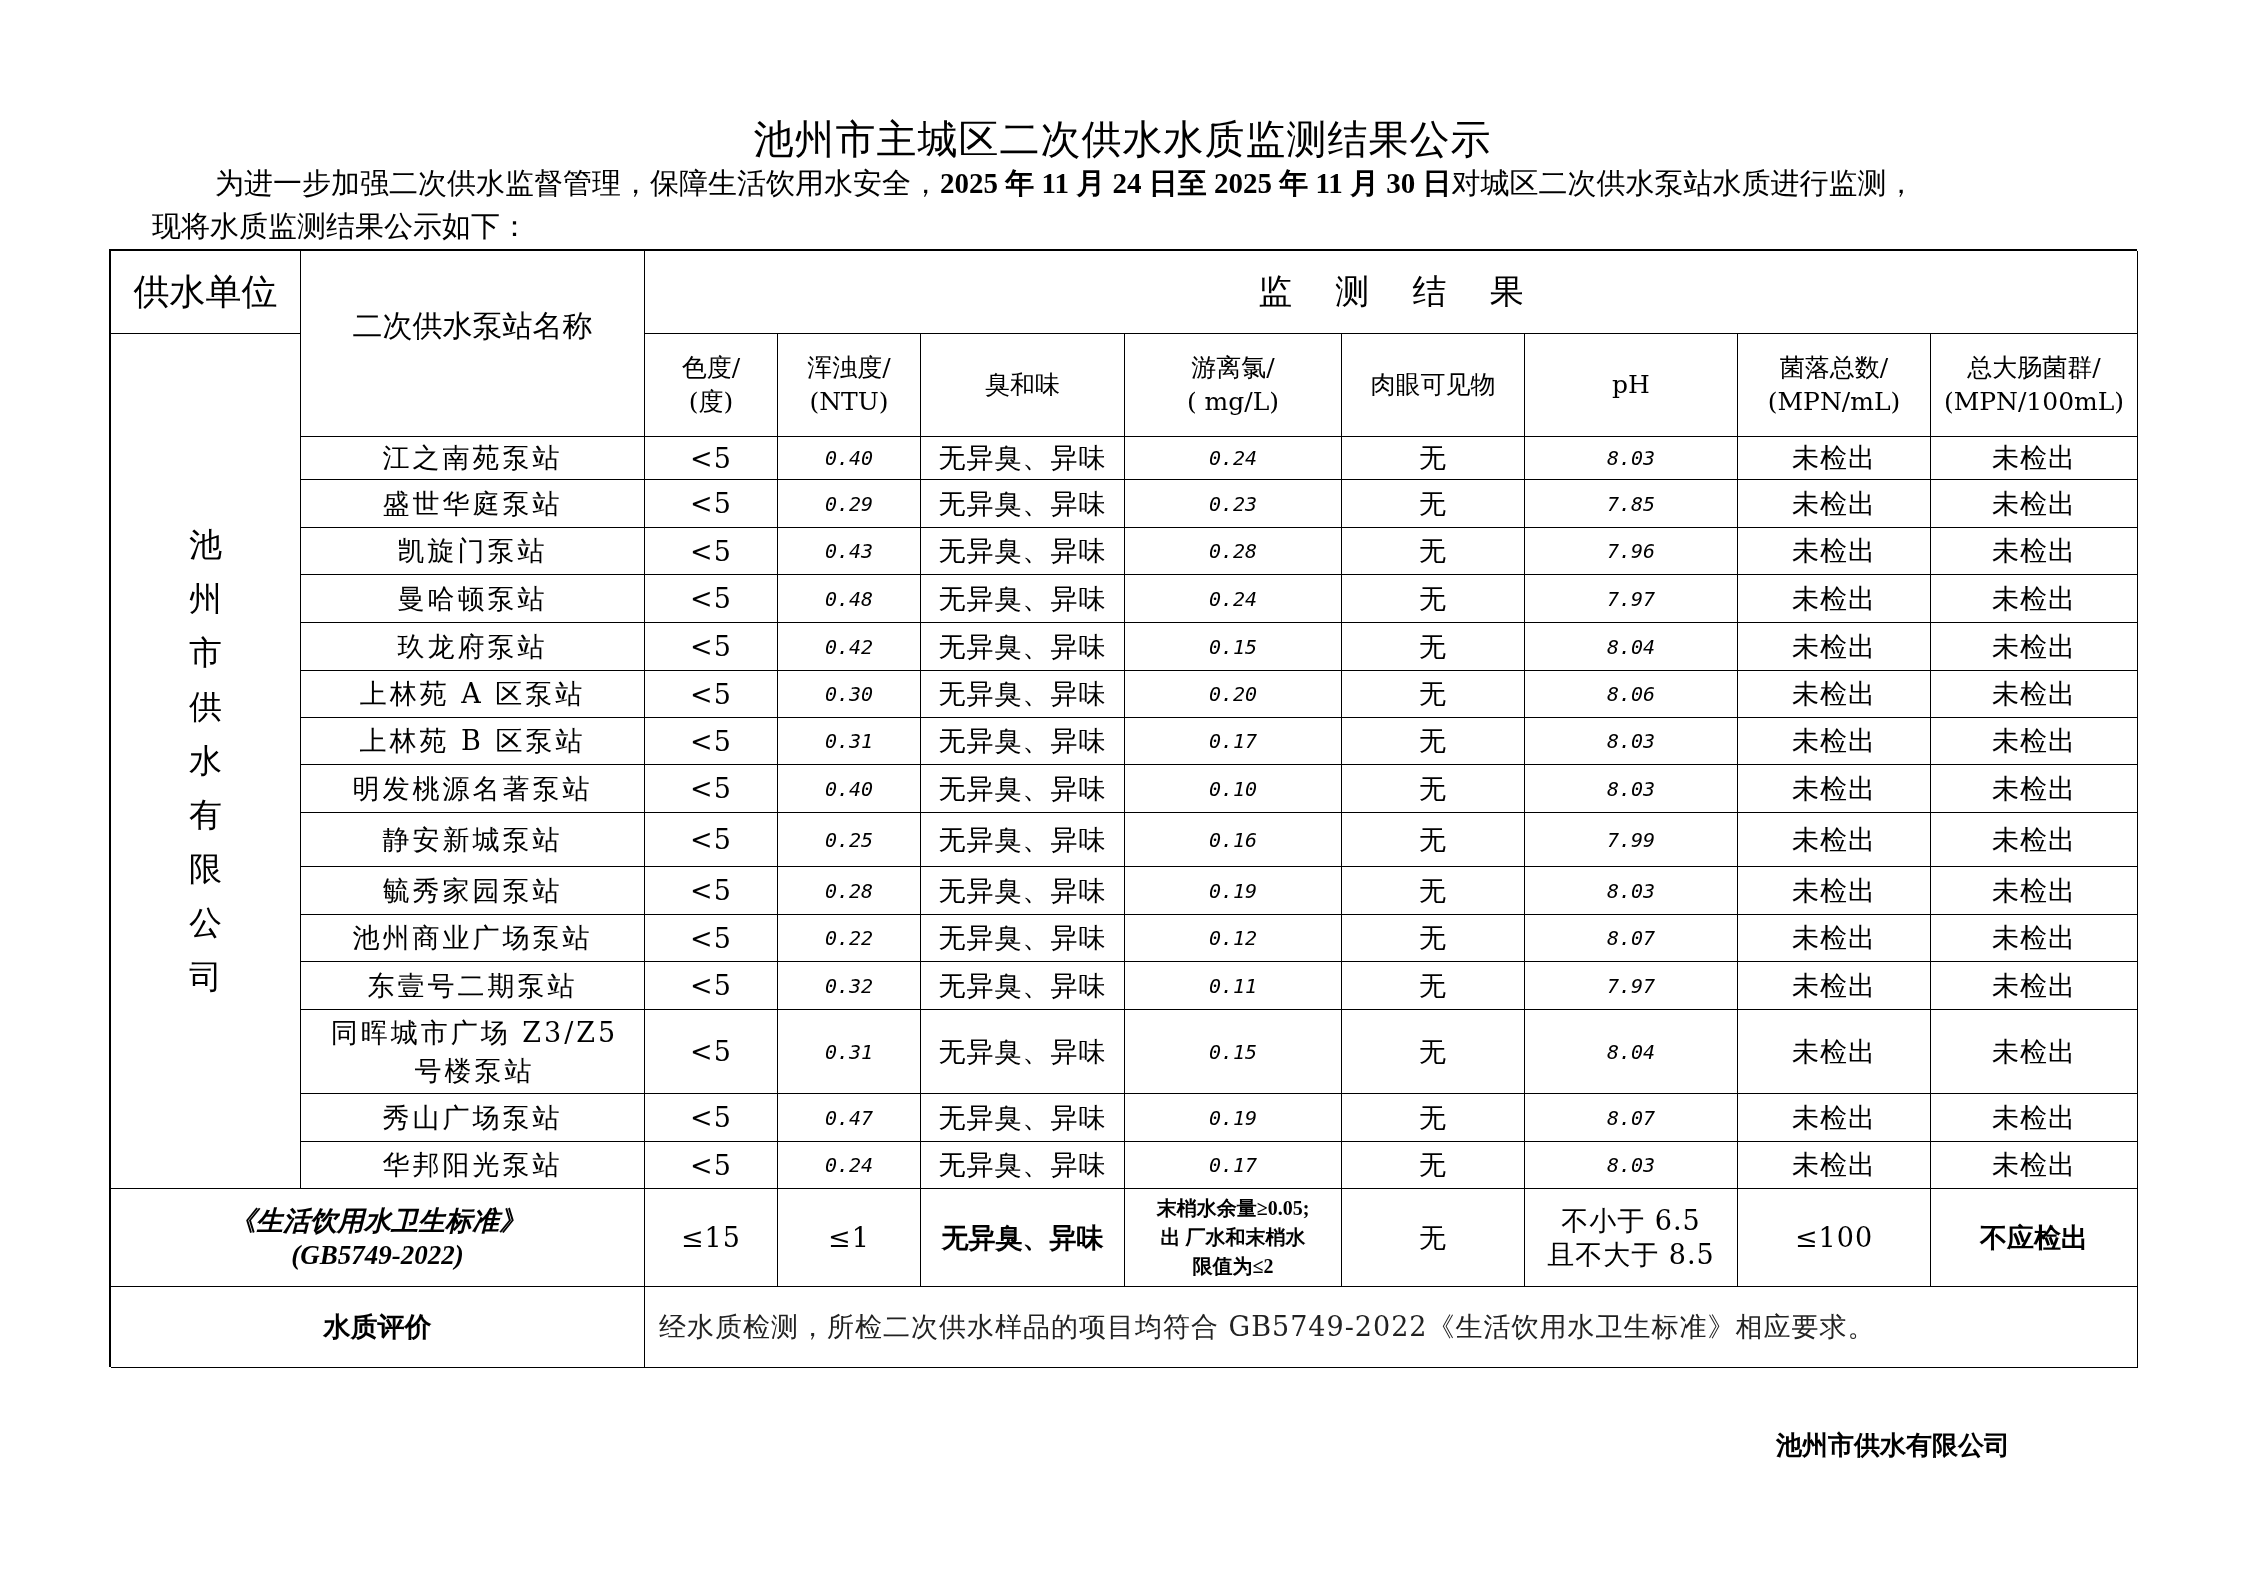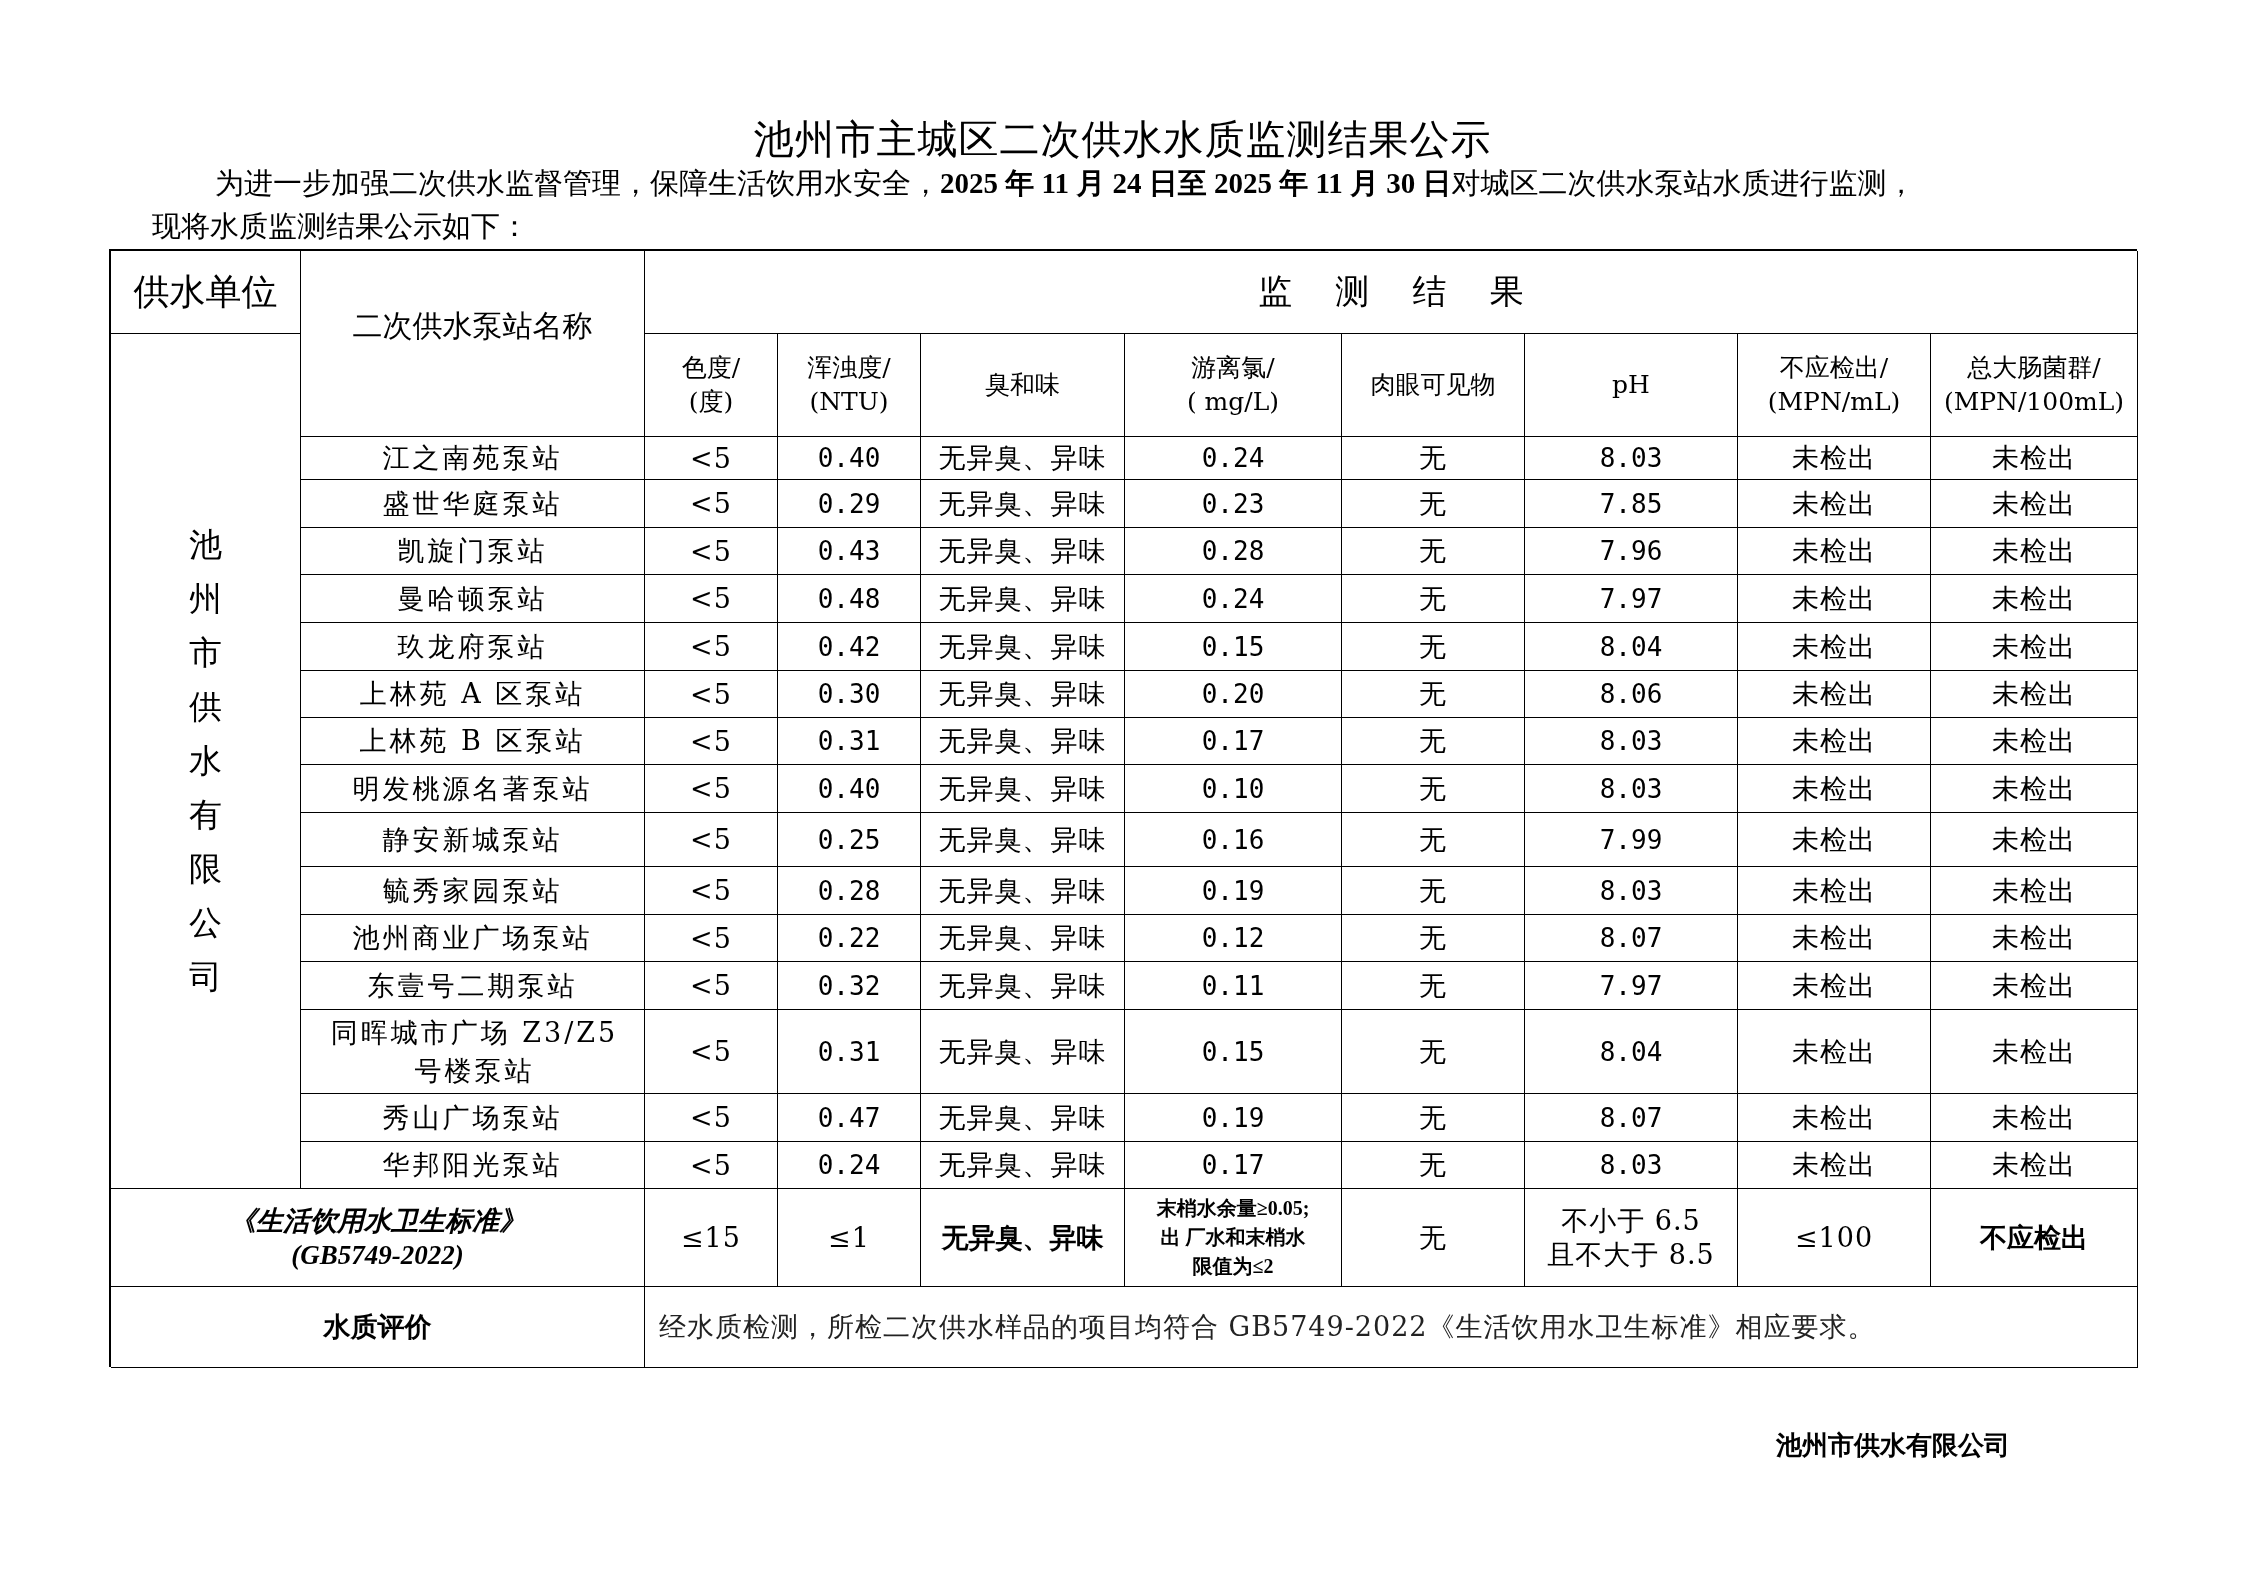--- a/index.html
+++ b/index.html
@@ -11,21 +11,21 @@
   .intro2 { left:152px; top:207px; font-size:29px; white-space:nowrap; }
   .intro1 b { font-family:"Liberation Serif",serif; font-weight:bold; }
   .cell { position:absolute; box-sizing:border-box; display:flex; align-items:center; justify-content:center;
           text-align:center; border-right:1.5px solid #000; border-bottom:1.5px solid #000; }
   .tbl { position:absolute; left:109px; top:249px; width:2028px; height:1118px;
          border-top:2px solid #000; border-left:2px solid #000; box-sizing:border-box; }
   .hdr-big { font-size:36px; }
   .hdr { font-size:25px; line-height:34px; }
   .data { font-size:27px; letter-spacing:1px; }
   .name { font-size:27px; letter-spacing:3px; }
-  .num { font-family:"DejaVu Sans Mono","Liberation Mono",monospace; font-size:26px; }
+  .num { font-family:"DejaVu Sans Mono","Liberation Mono",monospace; font-size:20px;font-style:italic; }
   .vert { flex-direction:column; font-size:33px; line-height:54px; }
   .std { font-family:"Liberation Serif",serif; font-weight:bold; font-size:27px; line-height:34px; }
   .std-small { font-family:"Liberation Serif",serif; font-weight:bold; font-size:20px; line-height:29px; }
   .eval-text { justify-content:flex-start; padding-left:14px; font-size:27px; color:#222; letter-spacing:1px; }
   .sign { left:1776px; top:1428px; font-size:26px; font-weight:bold; font-family:"DejaVu Sans","Liberation Sans",sans-serif; }
 </style>
 </head>
 <body>
 
 <div class="abs title">池州市主城区二次供水水质监测结果公示</div>
@@ -54,21 +54,21 @@
     <div class="cell hdr" style="left: 1014px; top: 83px; width: 217px; height: 103px;">
       <div><span>游离氯/</span><br><span>( mg/L)</span></div>
     </div>
     <div class="cell hdr" style="left: 1231px; top: 83px; width: 183px; height: 103px;">
       <div><span>肉眼可见物</span></div>
     </div>
     <div class="cell hdr" style="left: 1414px; top: 83px; width: 213px; height: 103px;">
       <div><span>pH</span></div>
     </div>
     <div class="cell hdr" style="left: 1627px; top: 83px; width: 193px; height: 103px;">
-      <div><span>不应检出/</span><br><span>(MPN/mL)</span></div>
+      <div><span>菌落总数/</span><br><span>(MPN/mL)</span></div>
     </div>
     <div class="cell hdr" style="left: 1820px; top: 83px; width: 207px; height: 103px;">
       <div><span>总大肠菌群/</span><br><span>(MPN/100mL)</span></div>
     </div>
     <div class="cell vert" style="left: 0px; top: 83px; width: 190px; height: 855px;">
       <span>池</span>
       <span>州</span>
       <span>市</span>
       <span>供</span>
       <span>水</span>

